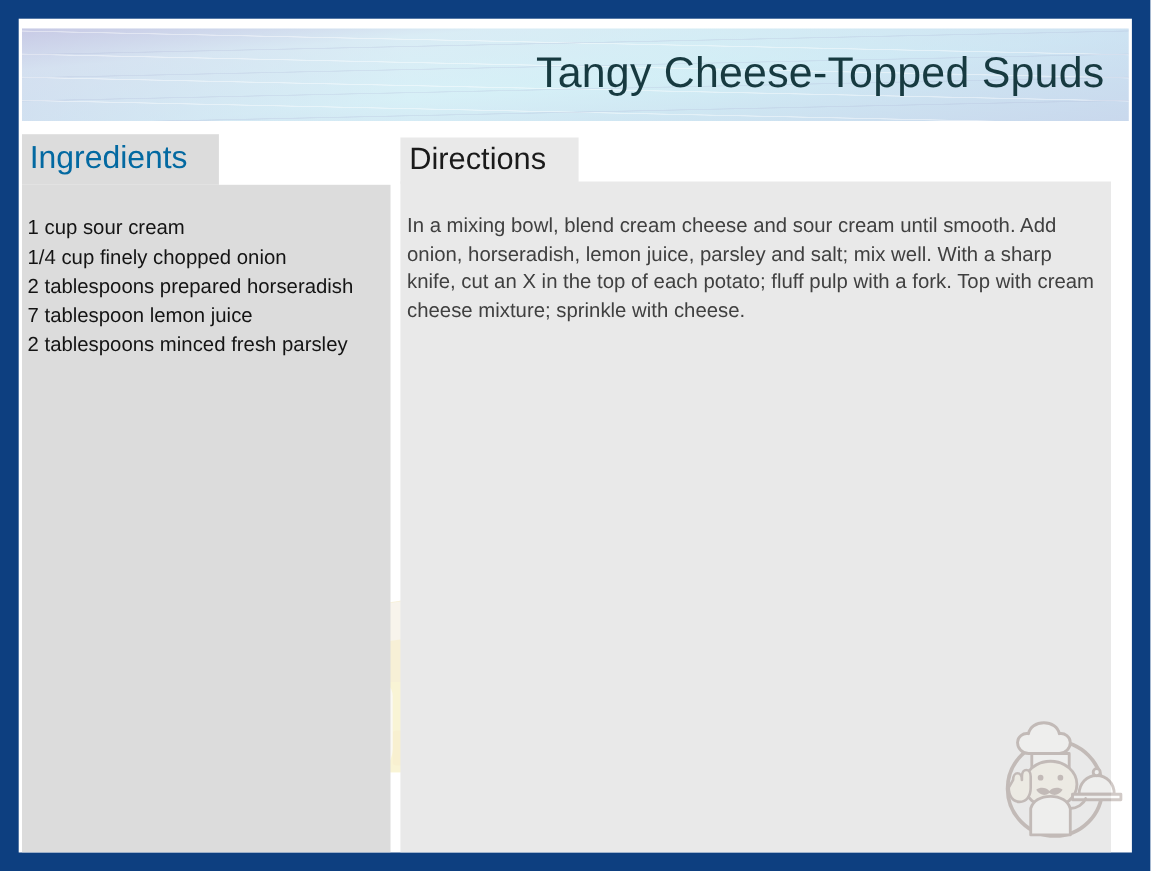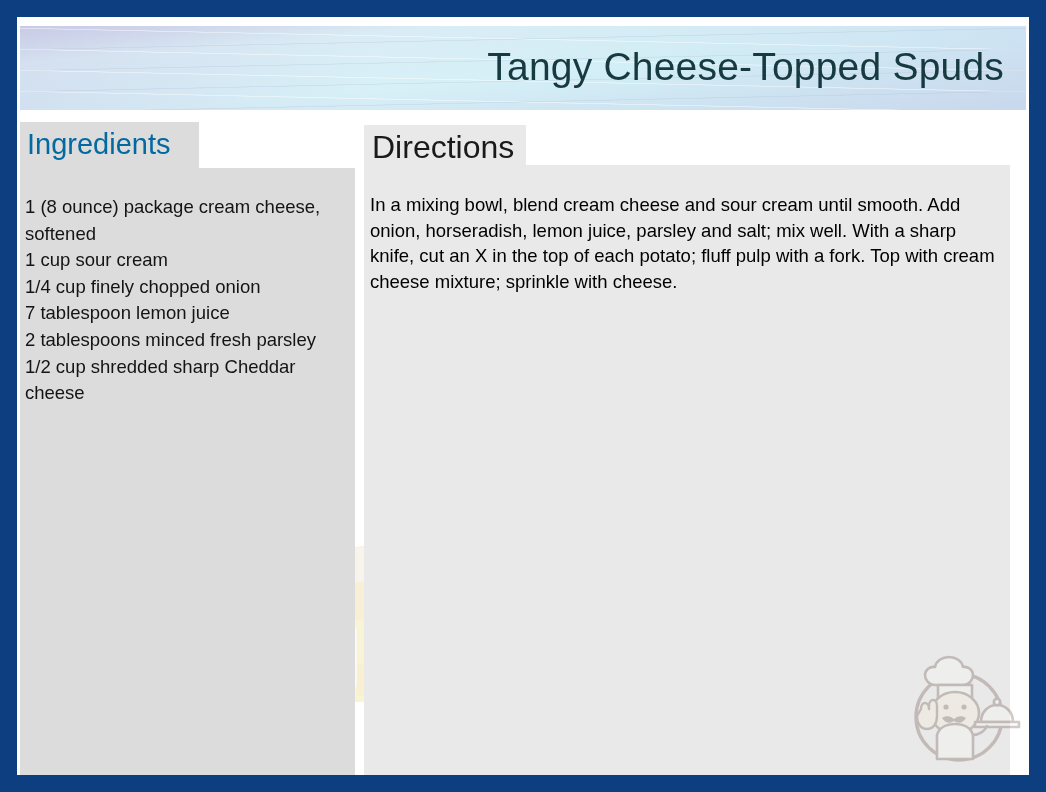--- a/index.html
+++ b/index.html
@@ -118,33 +118,33 @@
     left: 347px;
     top: 108px;
     width: 162px;
     height: 42px;
     background: #e9e9e9;
   }
   #directions-heading {
     position: absolute;
     left: 355px;
     top: 112px;
-    font-size: 32px;
+    font-size: 28px;
     font-weight: 400;
     color: #1a1a1a;
     white-space: nowrap;
   }
   #directions-body {
     position: absolute;
     left: 353px;
     top: 175px;
     width: 635px;
     font-size: 18.5px;
     line-height: 25.5px;
-    color: #000000;
+    color: #404040;
   }
   
   #cheese-photo {
     position: absolute;
     left: 175px;
     top: 385px;
     width: 640px;
     height: 305px;
     opacity: .46;
     pointer-events: none;
@@ -233,26 +233,25 @@
       <div style="left:86px;top:178px;width:70px;height:54px;border-radius:40%;background:#f3ece0;"></div>
       <div class="ch" style="left:62px;top:150px;width:150px;height:34px;background:#f0e8d6;border-radius:16px;transform:rotate(-8deg);"></div>
       <div class="ch" style="left:52px;top:130px;width:42px;height:40px;background:#f2e49f;"></div>
       <div class="ch" style="left:96px;top:136px;width:40px;height:34px;background:#efe09a;"></div>
     </div>
 
     <div id="ingredients-panel"></div>
     <div id="ingredients-tab"></div>
     <div id="ingredients-heading">Ingredients</div>
     <div id="ingredients-list">
-      <p class="ing">1 (8 ounce) package cream cheese, softened</p>
       <p class="ing">1 cup sour cream</p>
       <p class="ing">1/4 cup finely chopped onion</p>
+      <p class="ing">2 tablespoons prepared horseradish</p>
       <p class="ing">7 tablespoon lemon juice</p>
       <p class="ing">2 tablespoons minced fresh parsley</p>
-      <p class="ing">1/2 cup shredded sharp Cheddar cheese</p>
     </div>
 
     <div id="directions-panel"></div>
     <div id="directions-tab"></div>
     <div id="directions-heading">Directions</div>
     <div id="directions-body">In a mixing bowl, blend cream cheese and sour cream until smooth. Add onion, horseradish, lemon juice, parsley and salt; mix well. With a sharp knife, cut an X in the top of each potato; fluff pulp with a fork. Top with cream cheese mixture; sprinkle with cheese.</div>
 
     <svg id="chef-logo" viewBox="0 0 125 125" xmlns="http://www.w3.org/2000/svg">
       <g fill="none" stroke="#6b5248" stroke-width="3.4">
         <circle cx="62" cy="70" r="43"></circle>

